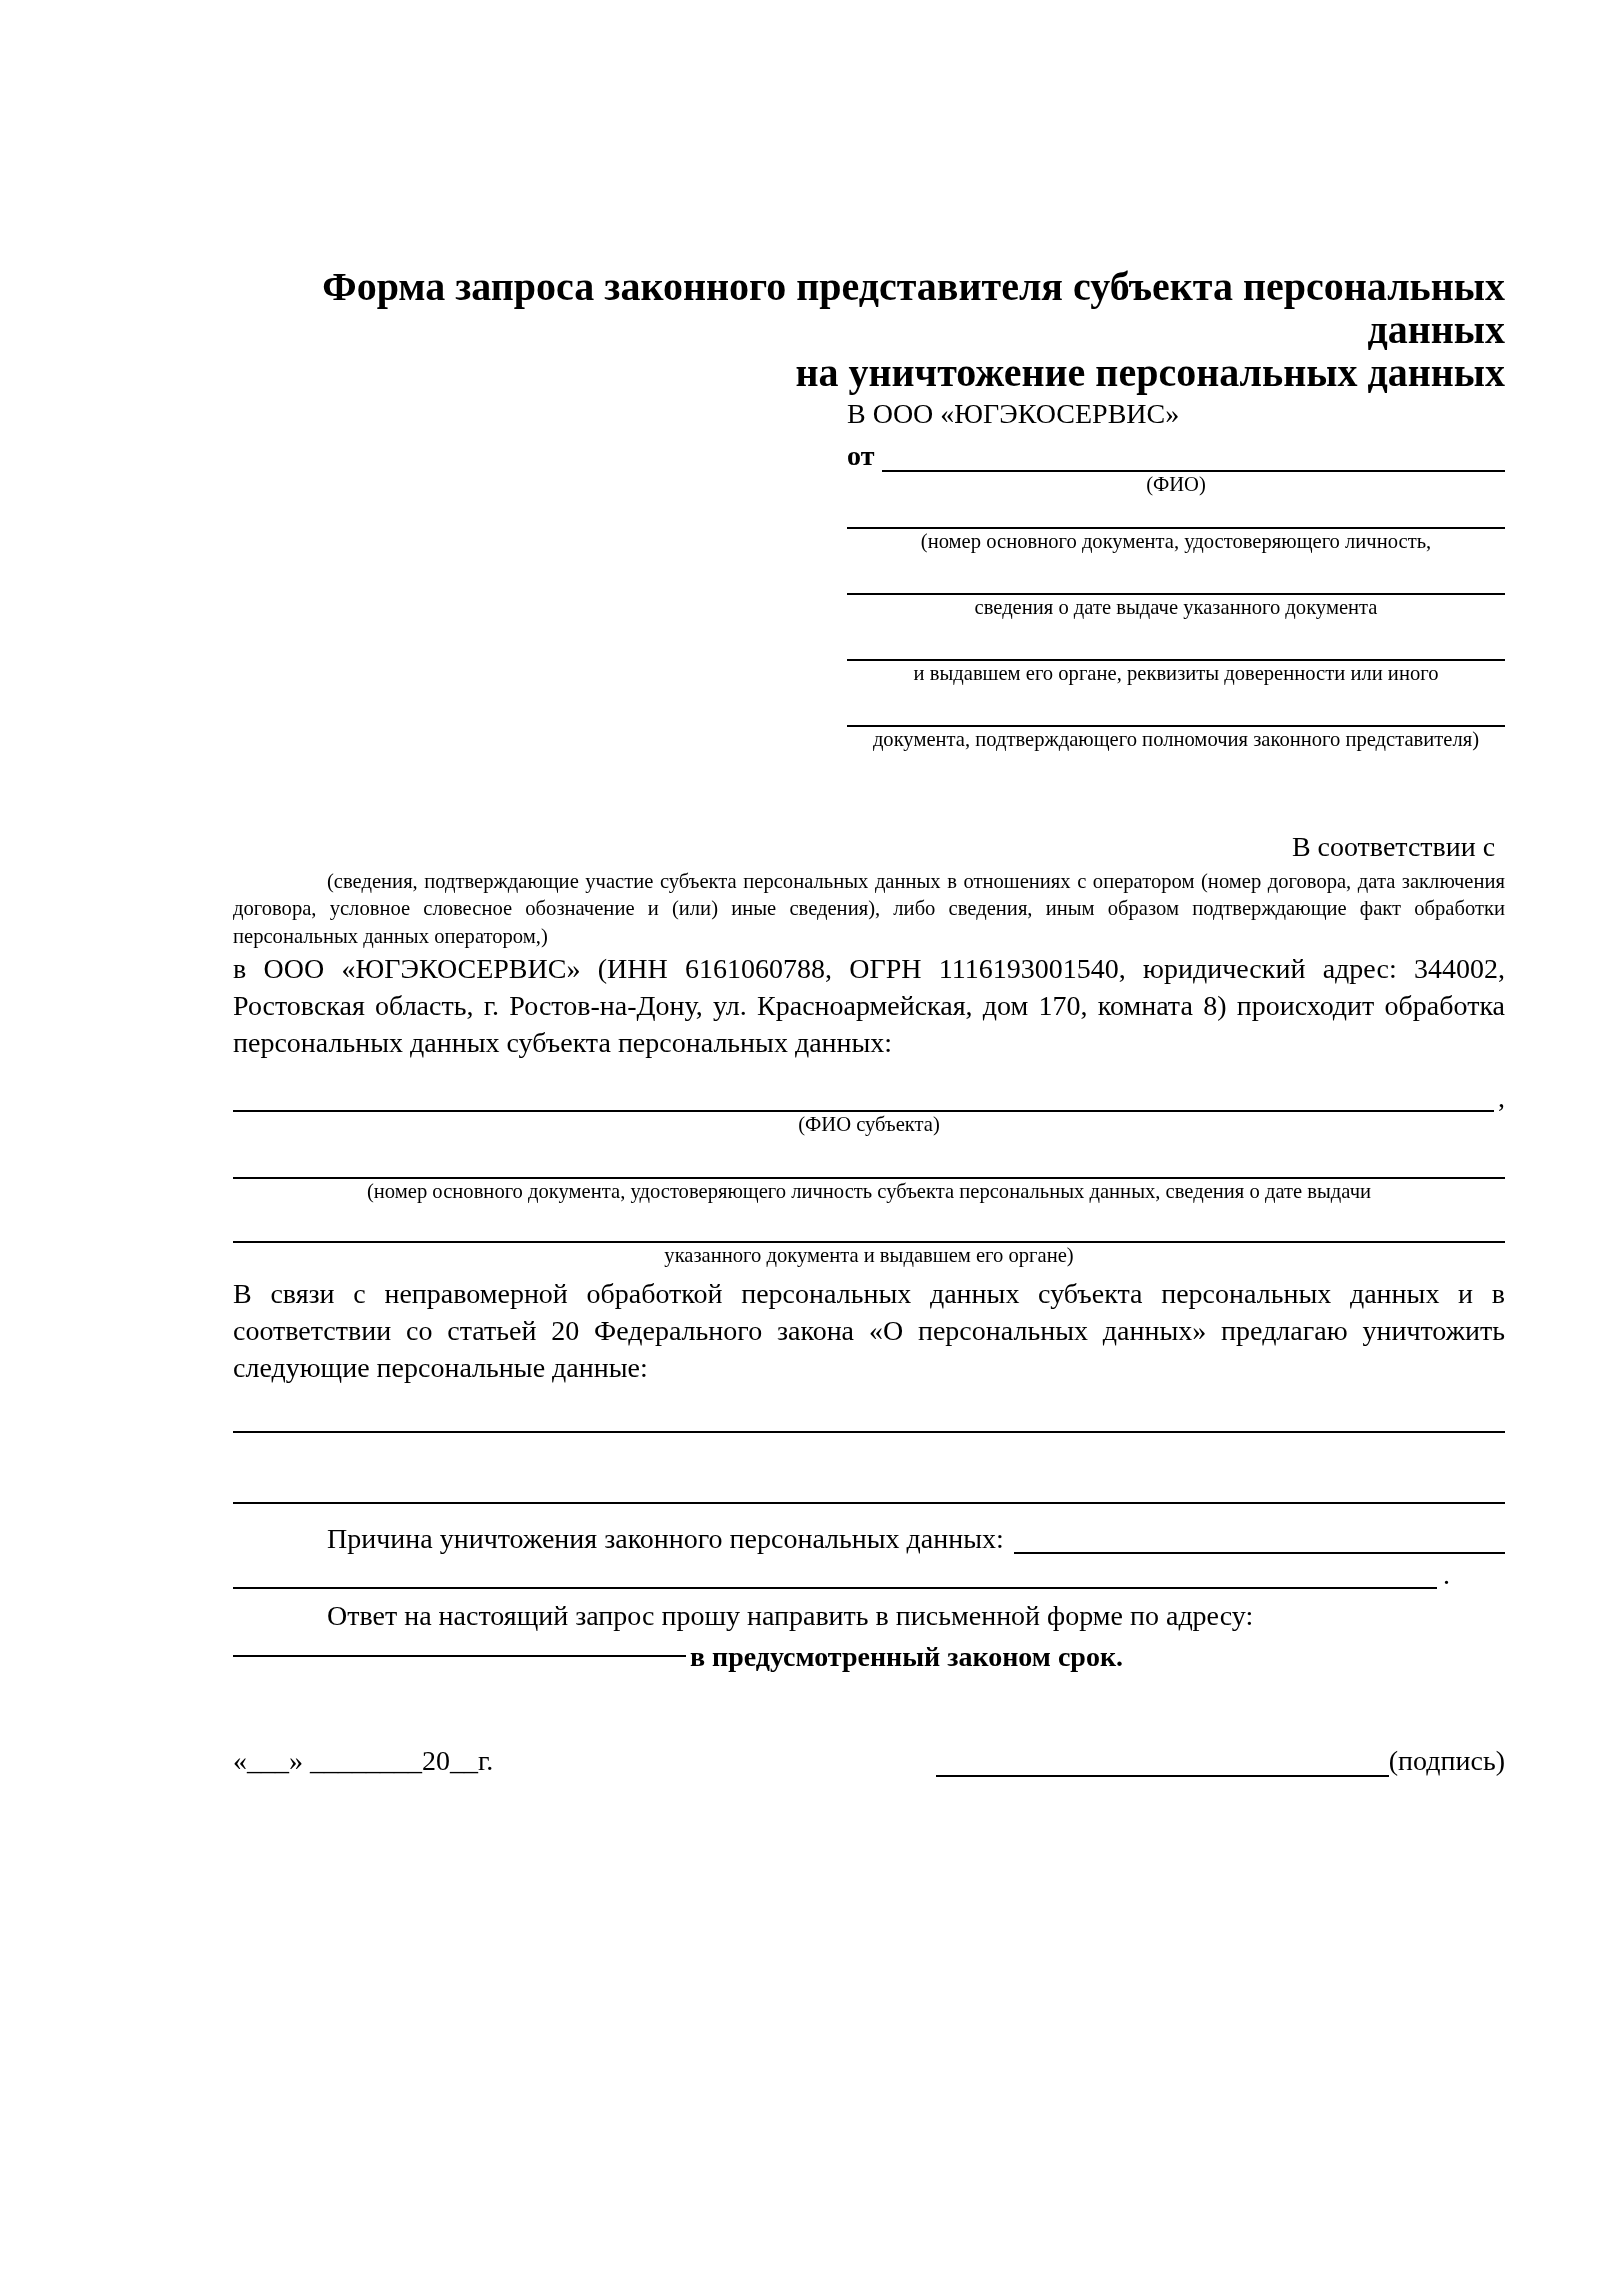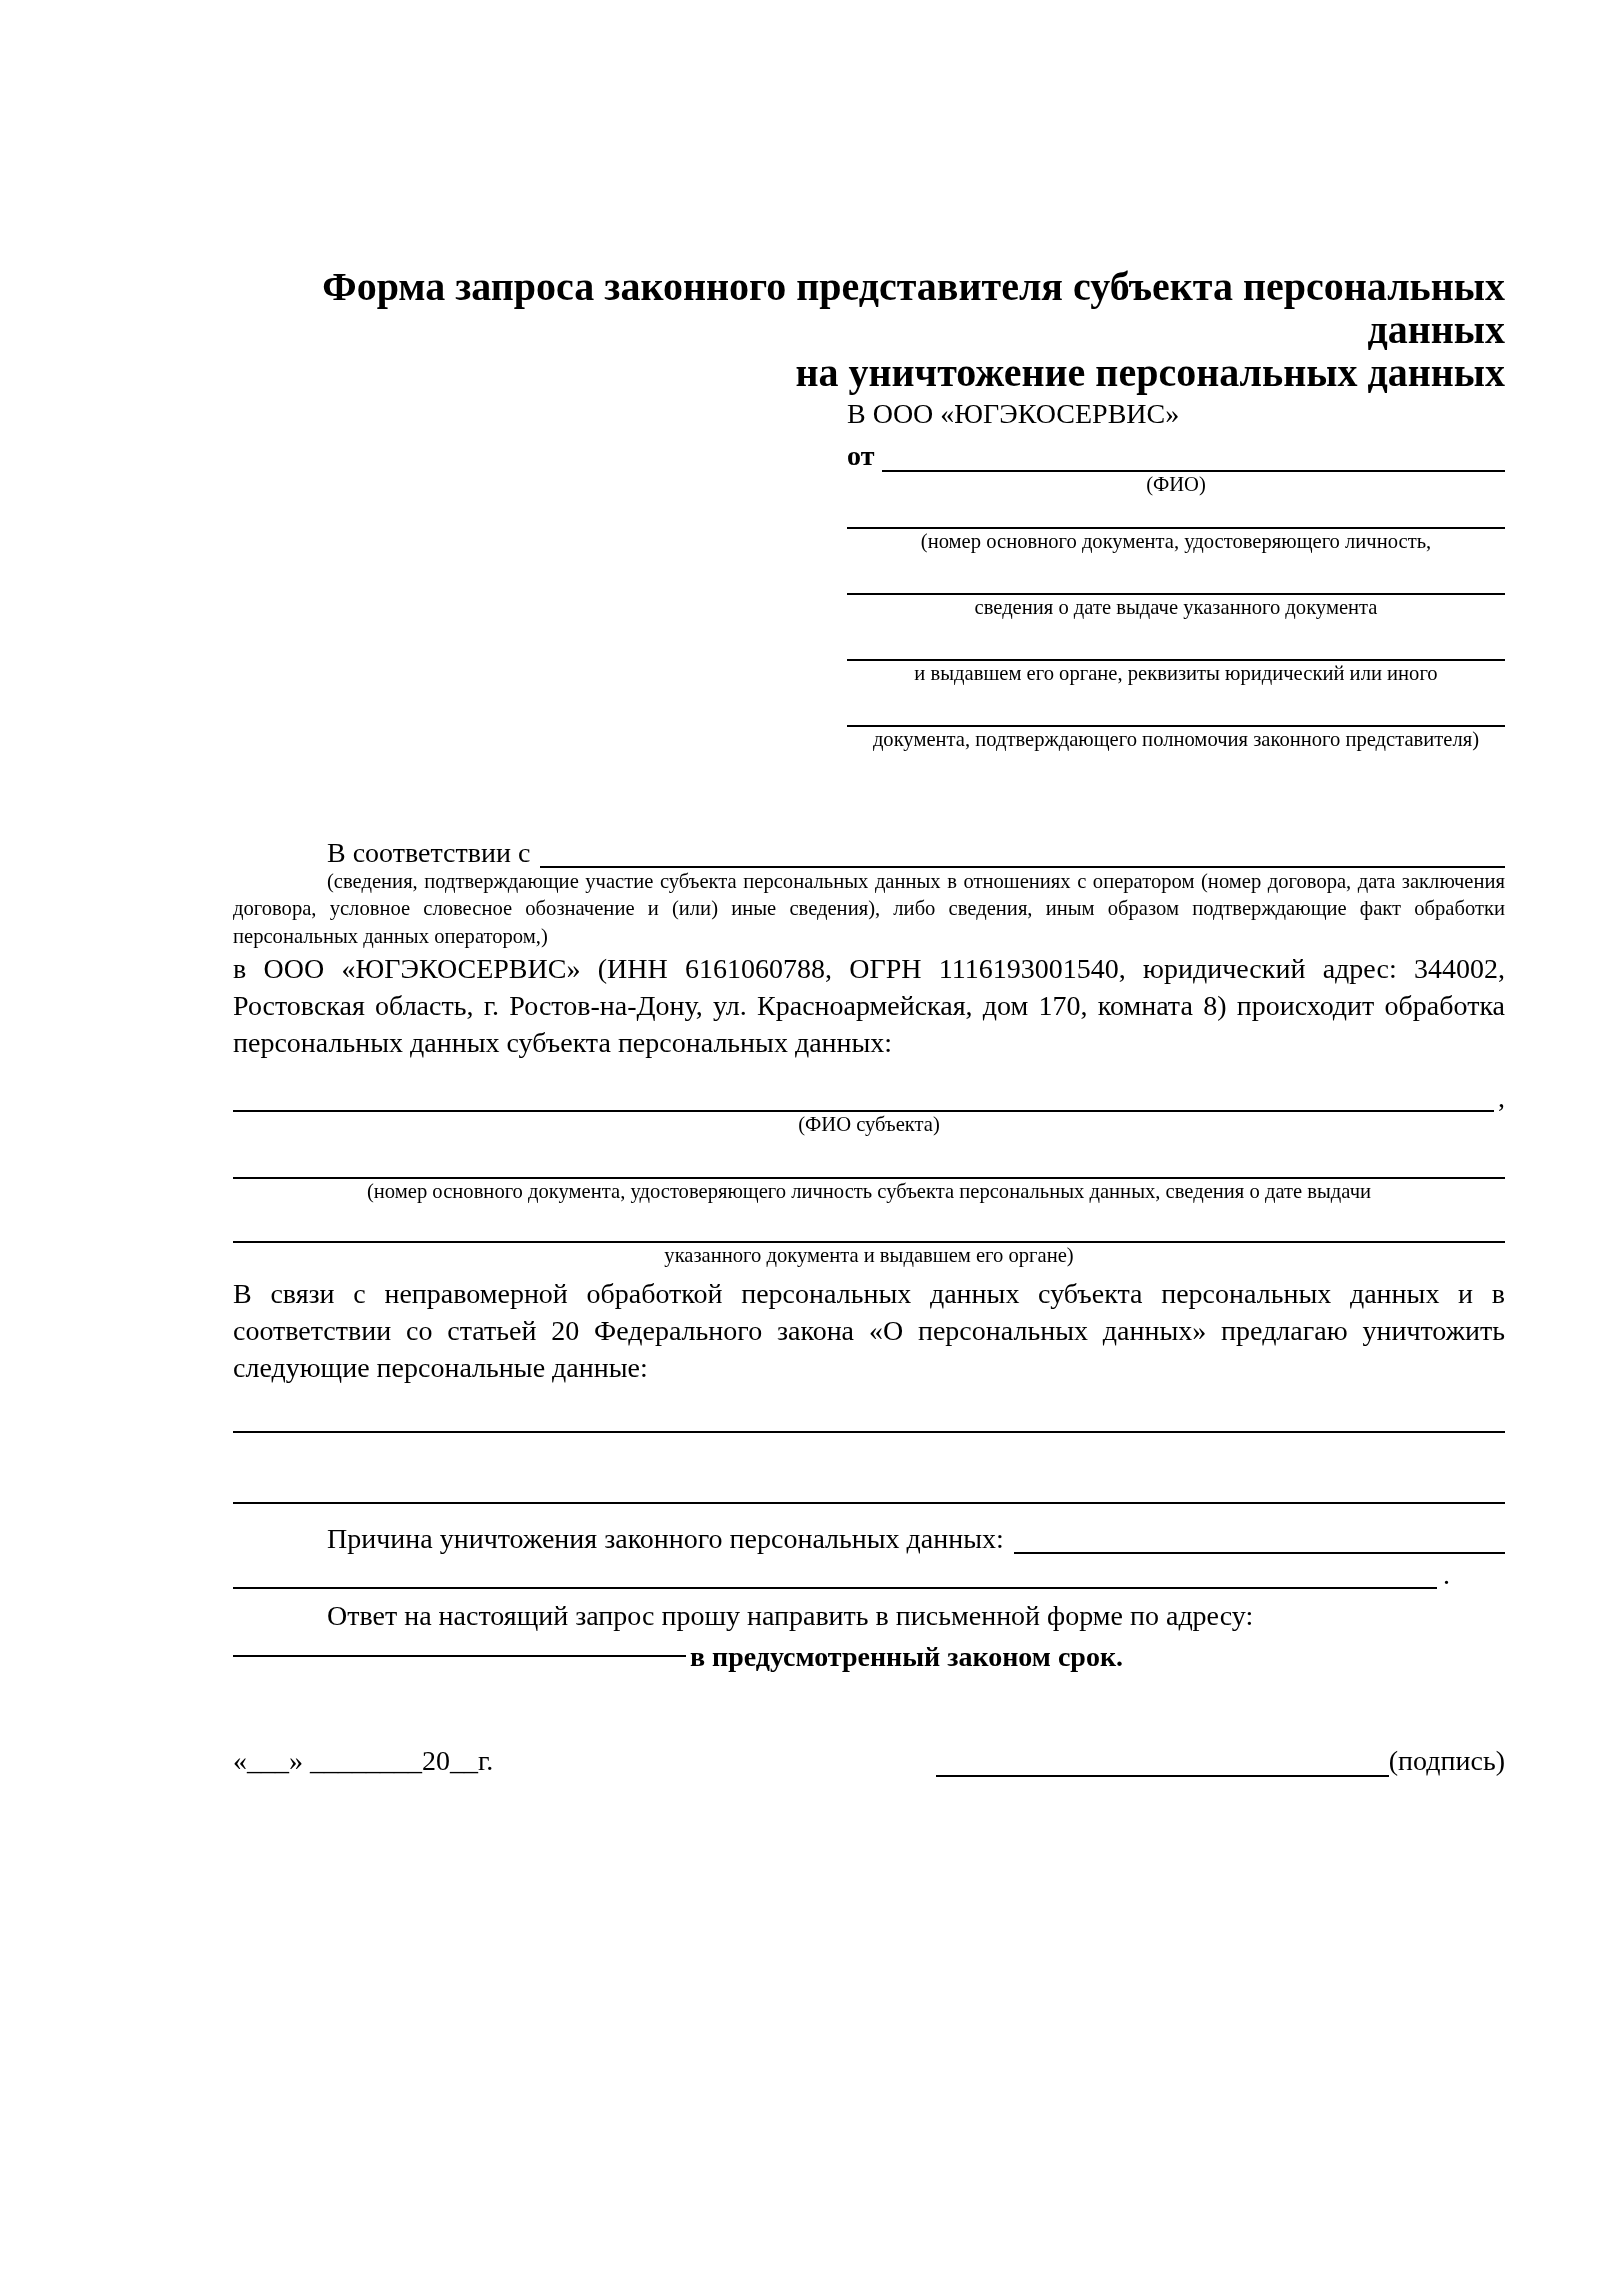--- a/index.html
+++ b/index.html
@@ -45,21 +45,21 @@
     line-height: 25.5px;
     text-align: center;
   }
   .blank-line { border-bottom: 2px solid #000; }
   .bl-1 { height: 29px; }
   .bl-gap { height: 29px; margin-top: 9.8px; }
   
   .body-block { margin-top: 78px; }
   .p { line-height: 37px; text-align: justify; }
   .indent { text-indent: 94px; }
-  .accord-row { height: 37px; }
+  .accord-row { height: 37px; flex-direction: column; }
   .accord-row .label { padding-left: 94px; padding-right: 9.8px; line-height: 31px; white-space: nowrap; }
   .small-just {
     font-size: 20.6px;
     line-height: 27.4px;
     text-align: justify;
     text-indent: 94px;
   }
   .rule-comma { height: 51px; }
   .rule-comma .tail { line-height: 29px; padding-left: 3.9px; }
   .rule-a { height: 39px; border-bottom: 2px solid #000; }
@@ -112,21 +112,21 @@
       </div>
       <div class="caption">(ФИО)</div>
 
       <div class="blank-line bl-1"></div>
       <div class="caption">(номер основного документа, удостоверяющего личность,</div>
 
       <div class="blank-line bl-gap"></div>
       <div class="caption">сведения о дате выдаче указанного документа</div>
 
       <div class="blank-line bl-gap"></div>
-      <div class="caption">и выдавшем его органе, реквизиты юридический или иного</div>
+      <div class="caption">и выдавшем его органе, реквизиты доверенности или иного</div>
 
       <div class="blank-line bl-gap"></div>
       <div class="caption">документа, подтверждающего полномочия законного представителя)</div>
     </div>
 
     <div class="body-block">
 
       <div class="flexrow accord-row">
         <span class="label">В соответствии с</span>
         <span class="fill"></span>

